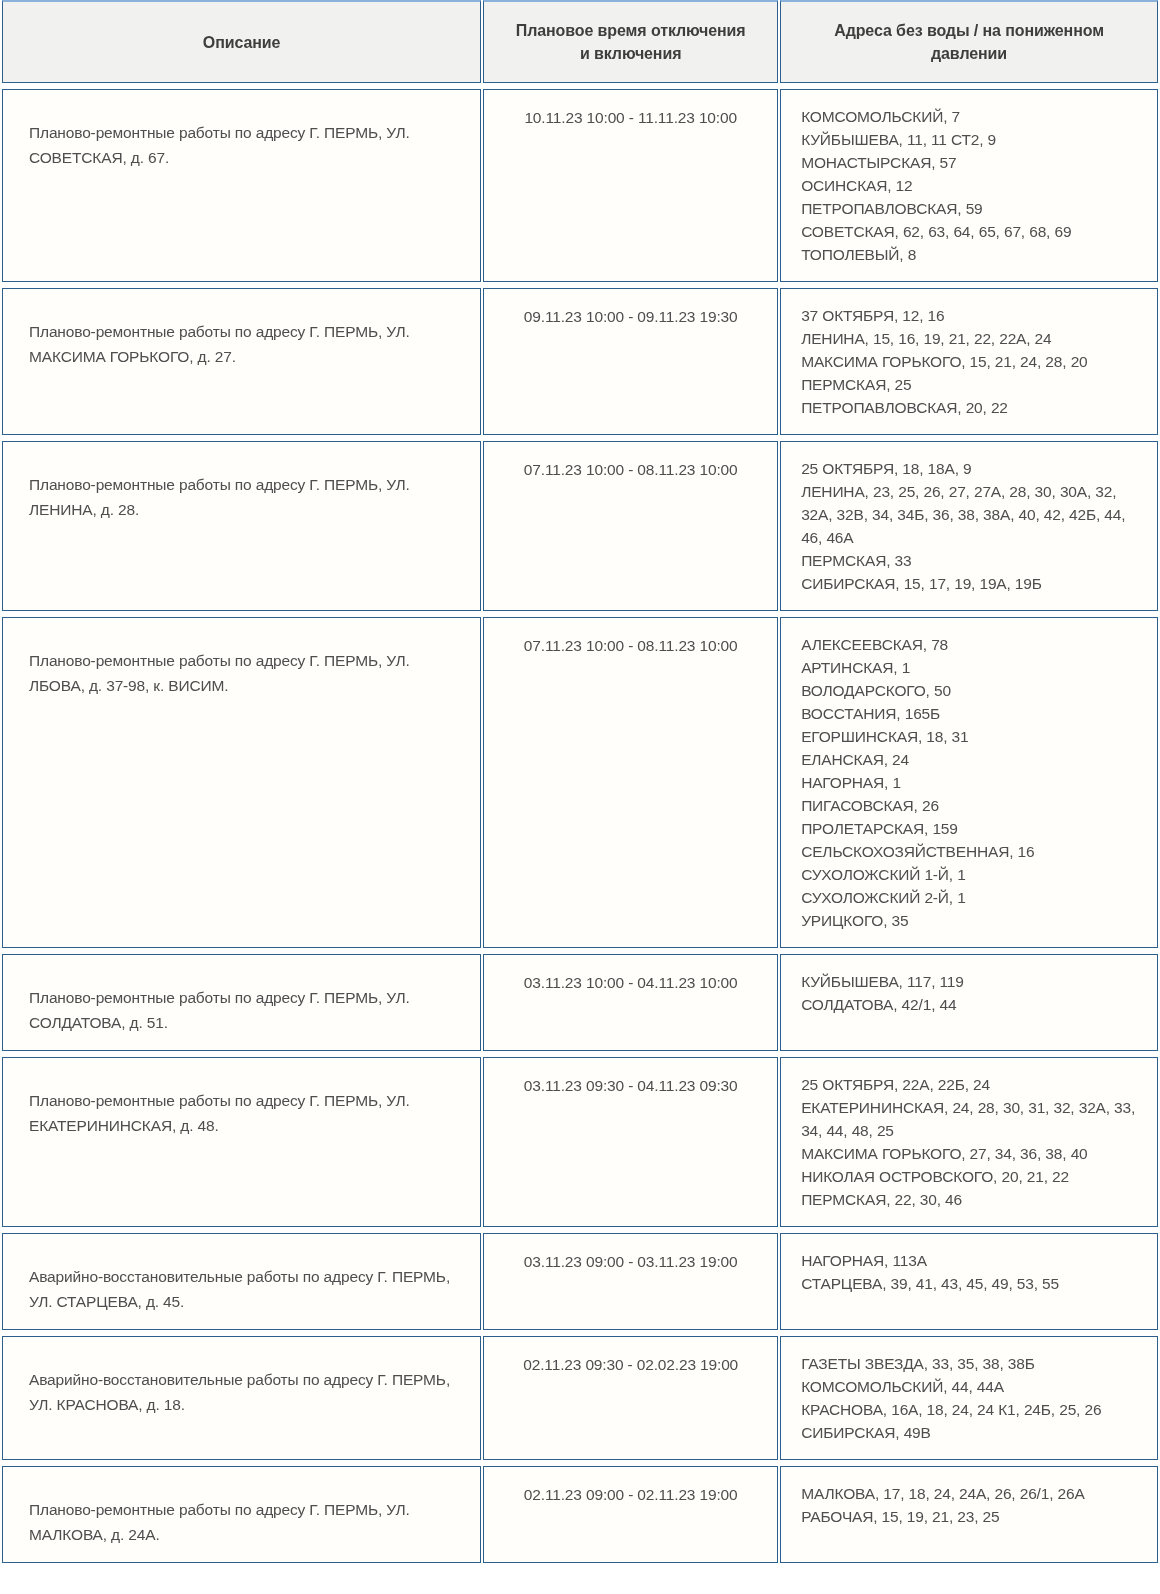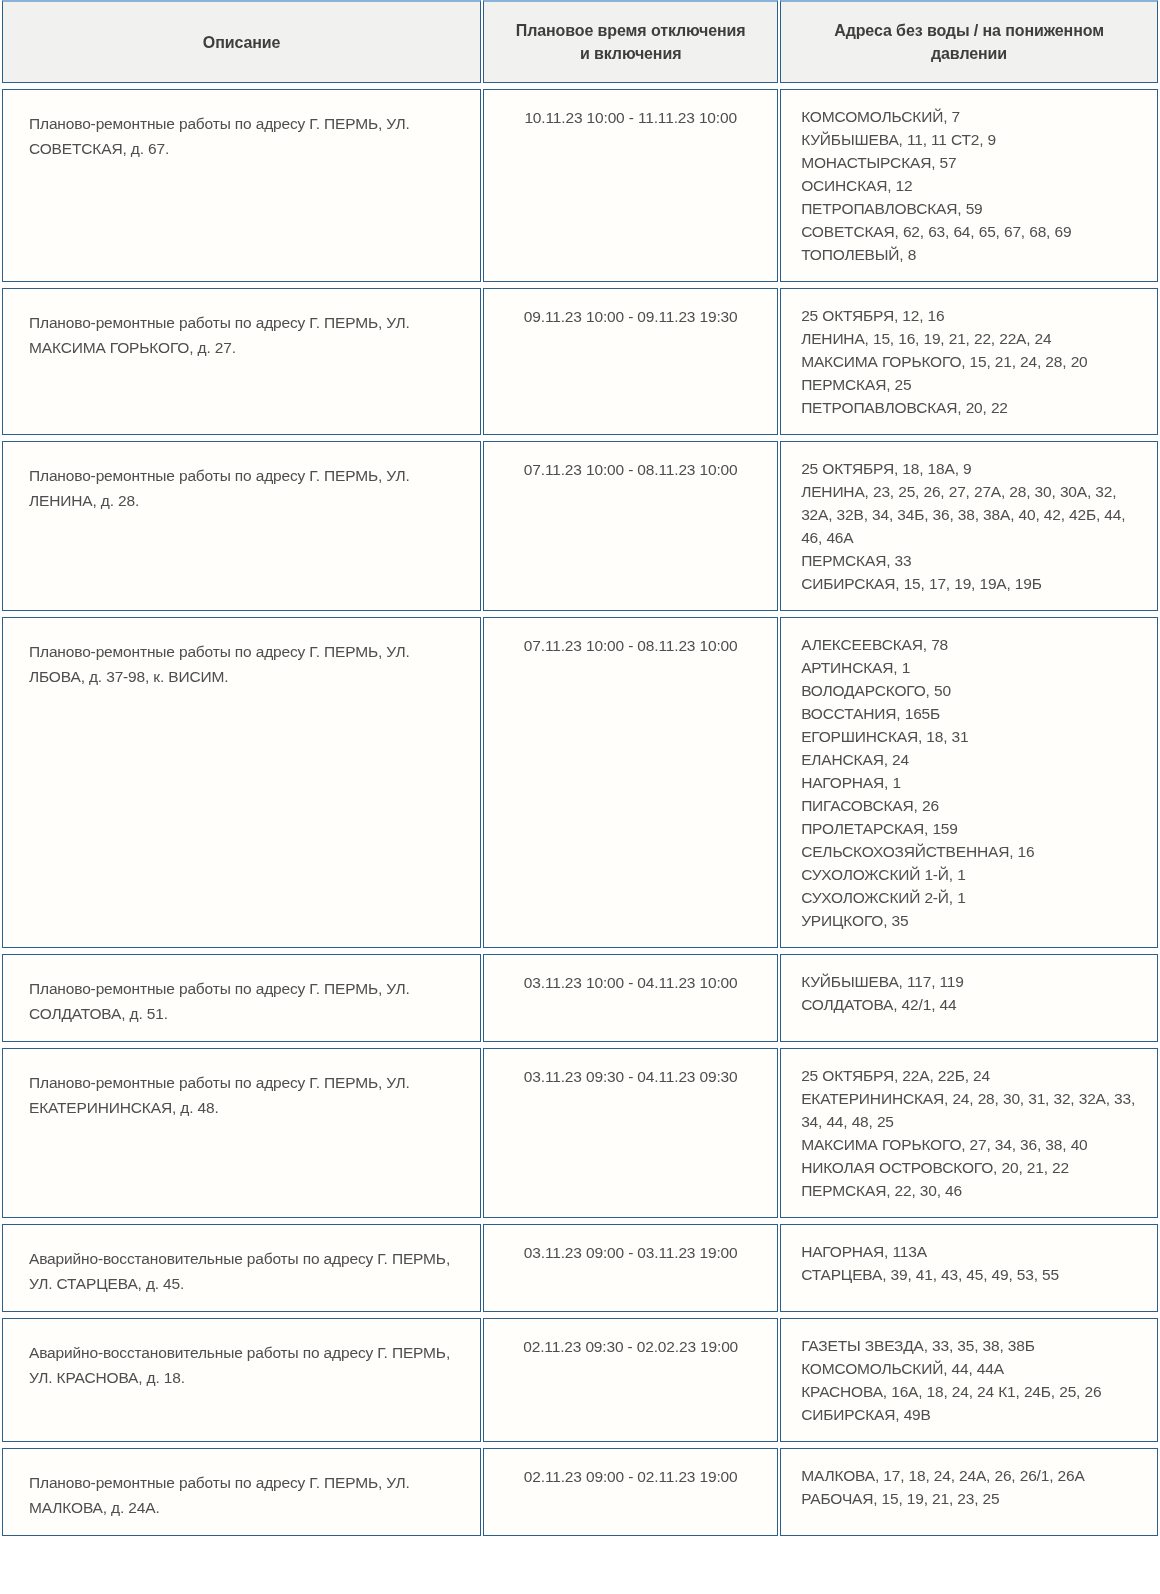--- a/index.html
+++ b/index.html
@@ -42,21 +42,21 @@
   }
   td{
     border:1px solid var(--cell_border);
     background:var(--body_bg);
     vertical-align:top;
     font-size:15.5px;
     color:var(--text);
     letter-spacing:-0.15px;
   }
   td.desc{
-    padding:21px 26px 15px 26px;
+    padding:30px 26px 15px 26px;
     line-height:25px;
     margin-top:32px;
   }
   td.time{
     padding:15px 6px;
     text-align:center;
     line-height:25px;
     white-space:nowrap;
   }
   td.addr{
@@ -94,21 +94,21 @@
           <div class="addr-line">ПЕТРОПАВЛОВСКАЯ, 59</div>
           <div class="addr-line">СОВЕТСКАЯ, 62, 63, 64, 65, 67, 68, 69</div>
           <div class="addr-line">ТОПОЛЕВЫЙ, 8</div>
         </td>
   </tr>
 
   <tr>
     <td class="desc">Планово-ремонтные работы по адресу Г. ПЕРМЬ, УЛ. МАКСИМА ГОРЬКОГО, д. 27.</td>
     <td class="time">09.11.23 10:00 - 09.11.23 19:30</td>
     <td class="addr">
-          <div class="addr-line">25 ОКТЯБРЯ, 12, 16</div>
+          <div class="addr-line">37 ОКТЯБРЯ, 12, 16</div>
           <div class="addr-line">ЛЕНИНА, 15, 16, 19, 21, 22, 22А, 24</div>
           <div class="addr-line">МАКСИМА ГОРЬКОГО, 15, 21, 24, 28, 20</div>
           <div class="addr-line">ПЕРМСКАЯ, 25</div>
           <div class="addr-line">ПЕТРОПАВЛОВСКАЯ, 20, 22</div>
         </td>
   </tr>
 
 
   <tr>
     <td class="desc">Планово-ремонтные работы по адресу Г. ПЕРМЬ, УЛ. ЛЕНИНА, д. 28.</td>

